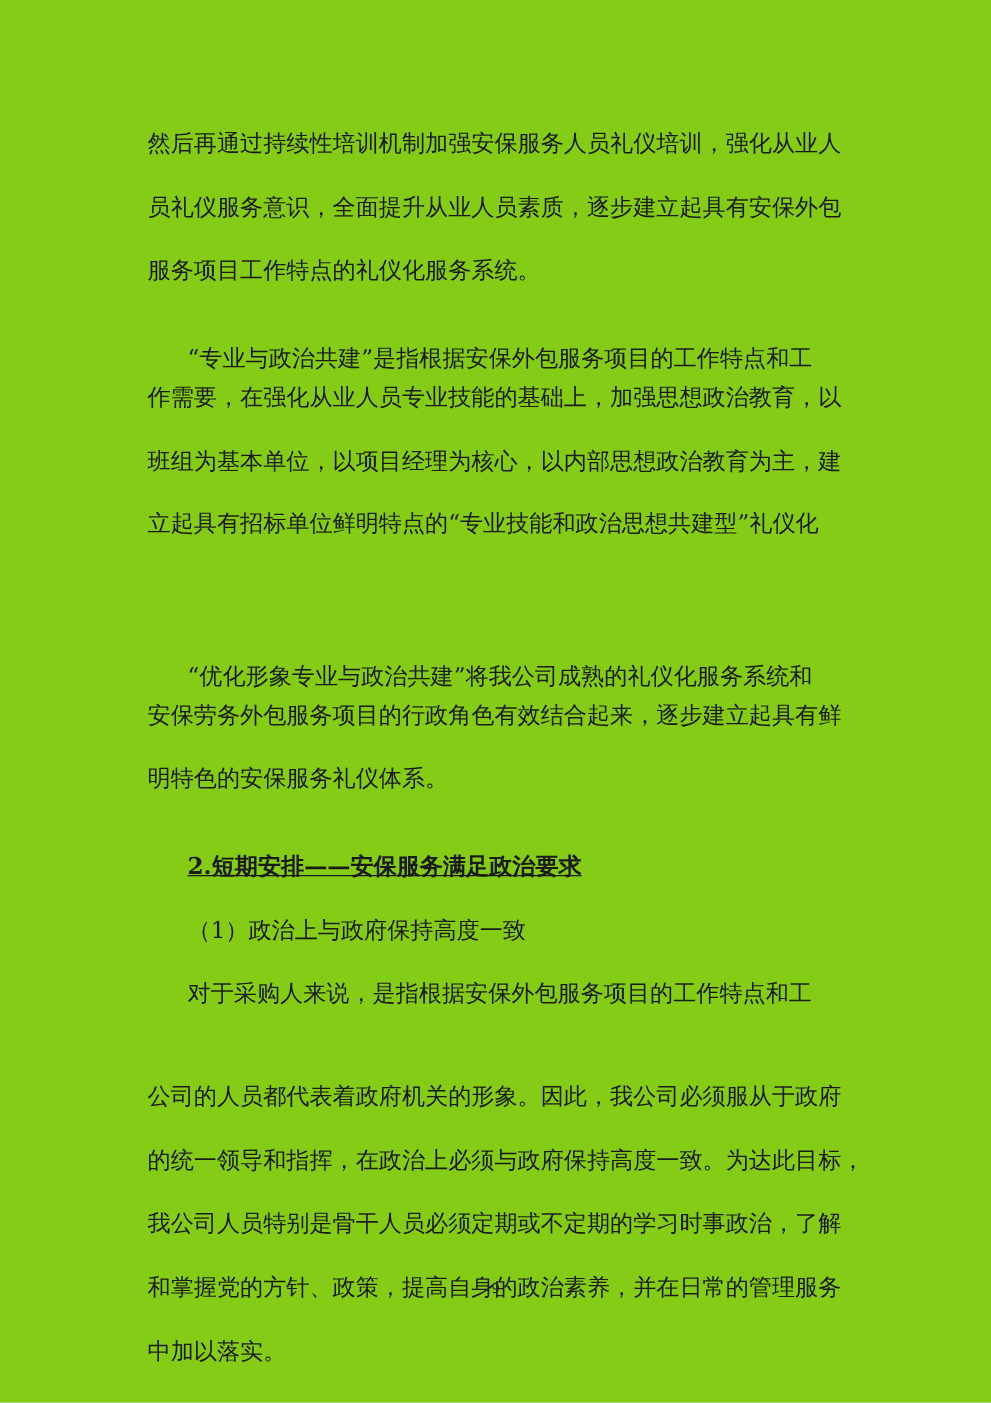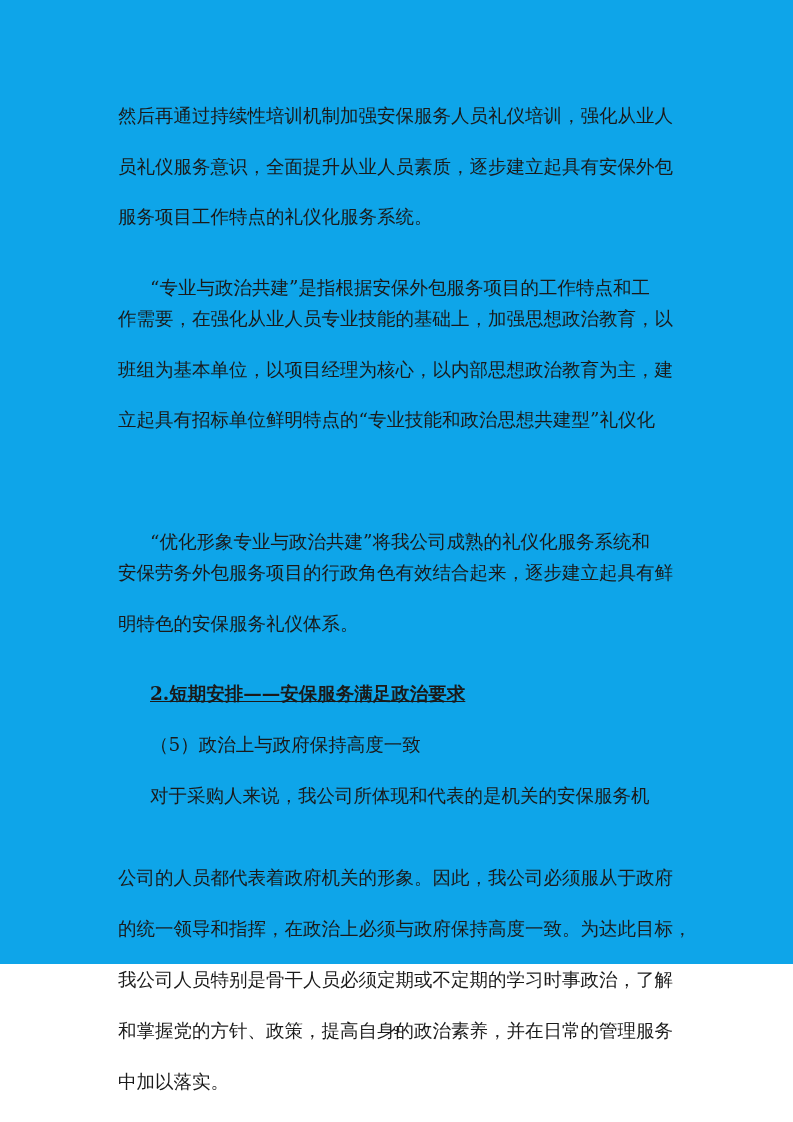--- a/index.html
+++ b/index.html
@@ -13,22 +13,22 @@
       position: relative;
       overflow: hidden;
       font-family: "DejaVu Serif", "Liberation Serif", serif;
       color: #1a1a1a;
     }
     .page {
       position: absolute;
       left: 0;
       top: 0;
       width: 793px;
-      height: 964px;
-      background: #0ea5e9;
+      height: 1122px;
+      background: #84cc16;
     }
     .line {
       position: absolute;
       left: 118px;
       width: 560px;
       font-size: 18.5px;
       line-height: 24px;
       white-space: nowrap;
       letter-spacing: 0px;
     }
@@ -58,23 +58,23 @@
   <div class="line" style="top:307px">作需要，在强化从业人员专业技能的基础上，加强思想政治教育，以</div>
   <div class="line" style="top:358px">班组为基本单位，以项目经理为核心，以内部思想政治教育为主，建</div>
   <div class="line" style="top:408px">立起具有招标单位鲜明特点的“专业技能和政治思想共建型”礼仪化</div>
 
   <div class="line indent" style="top:510px">“优化形象专业与政治共建”将我公司成熟的礼仪化服务系统和</div>
   <div class="line" style="top:561px">安保劳务外包服务项目的行政角色有效结合起来，逐步建立起具有鲜</div>
   <div class="line" style="top:612px">明特色的安保服务礼仪体系。</div>
 
   <div class="line indent heading" style="top:598px; top:662px">2.短期安排——安保服务满足政治要求</div>
 
-  <div class="line indent" style="top:713px">（5）政治上与政府保持高度一致</div>
+  <div class="line indent" style="top:713px">（1）政治上与政府保持高度一致</div>
 
-  <div class="line indent" style="top:764px">对于采购人来说，我公司所体现和代表的是机关的安保服务机</div>
+  <div class="line indent" style="top:764px">对于采购人来说，是指根据安保外包服务项目的工作特点和工</div>
   <div class="line" style="top:866px">公司的人员都代表着政府机关的形象。因此，我公司必须服从于政府</div>
   <div class="line" style="top:917px">的统一领导和指挥，在政治上必须与政府保持高度一致。为达此目标，</div>
   <div class="line" style="top:1019px">和掌握党的方针、政策，提高自身的政治素养，并在日常的管理服务</div>
   <div class="line" style="top:968px">我公司人员特别是骨干人员必须定期或不定期的学习时事政治，了解</div>
   <div class="line" style="top:1070px">中加以落实。</div>
 
   <div class="page-number">9</div>
 </div>
 
 </body></html>

